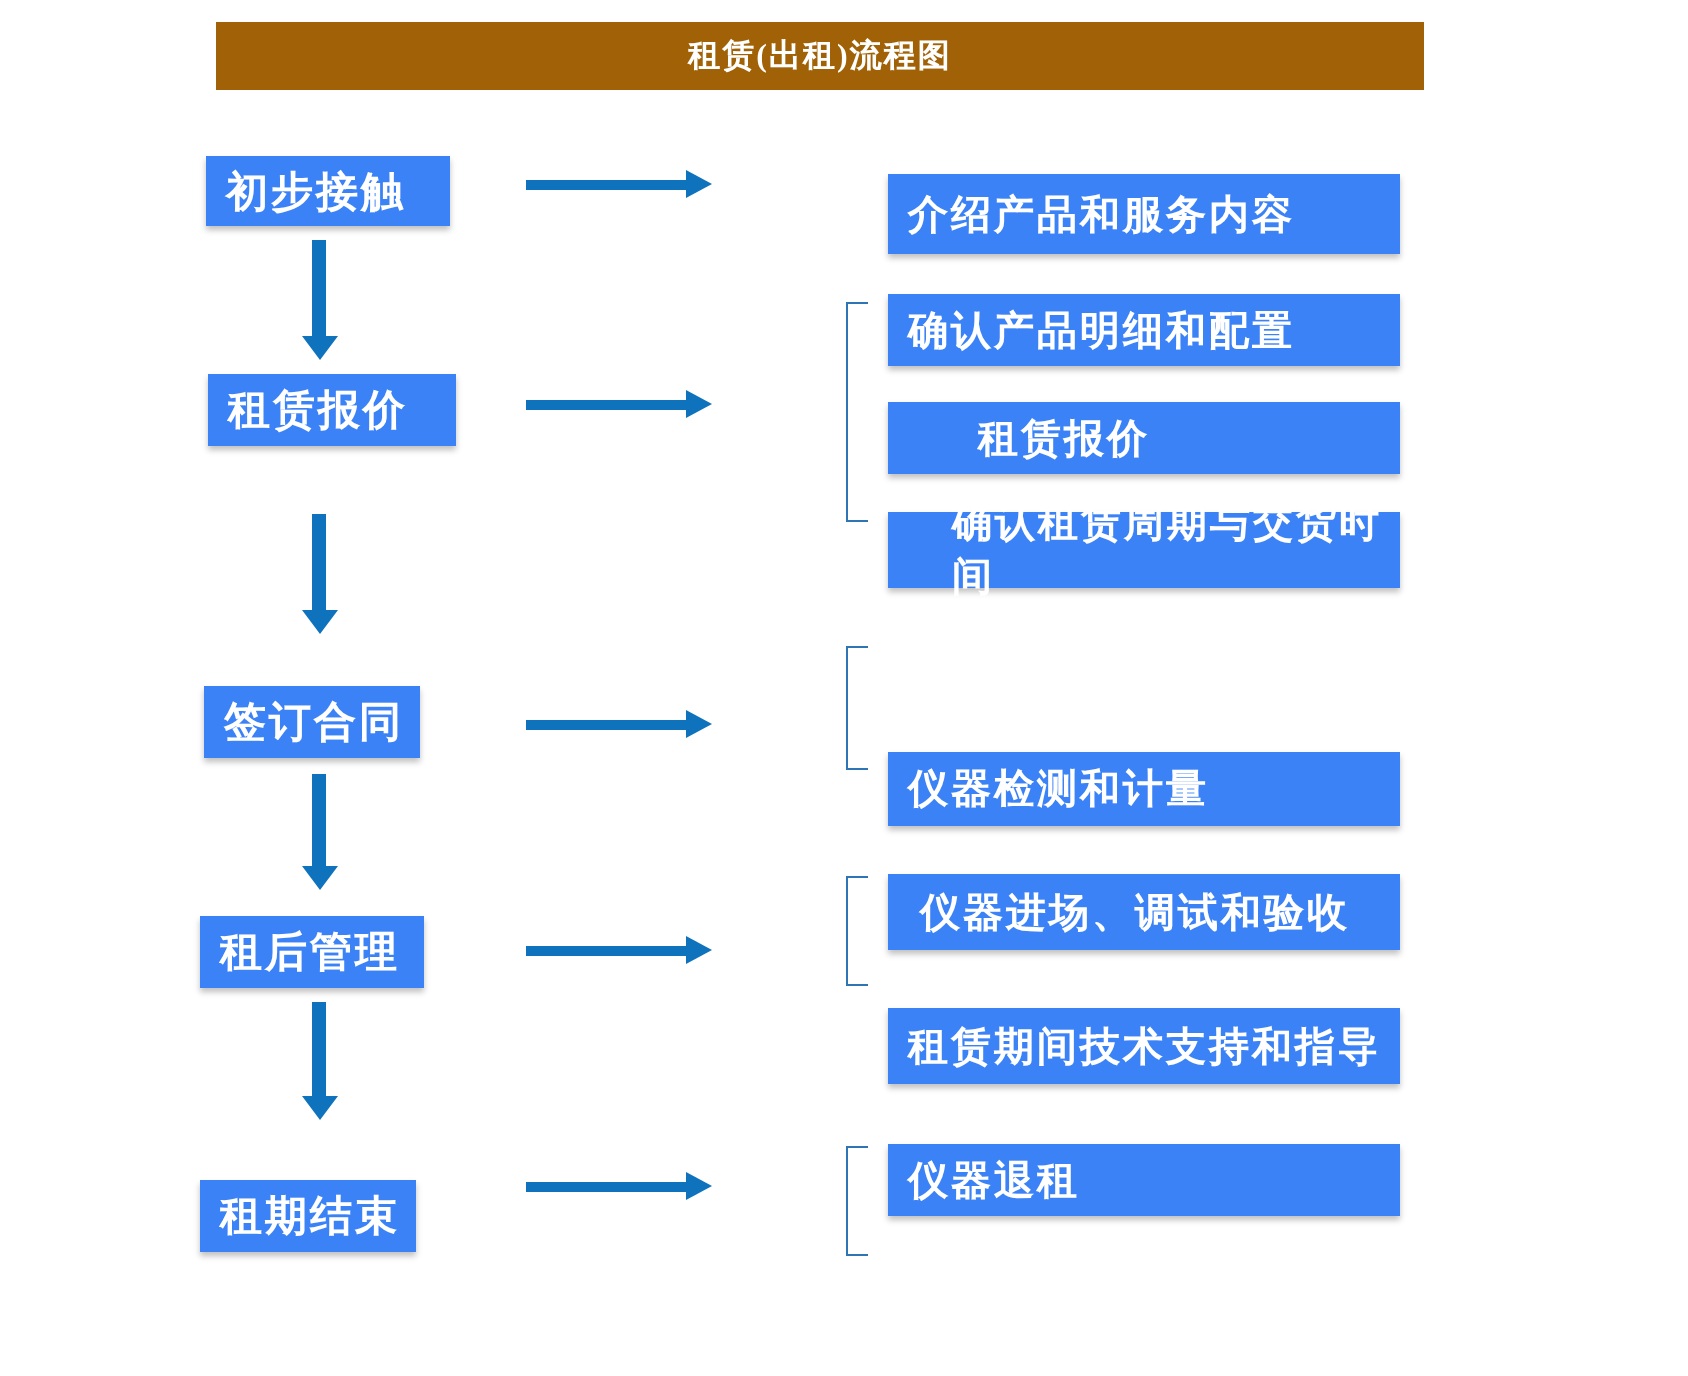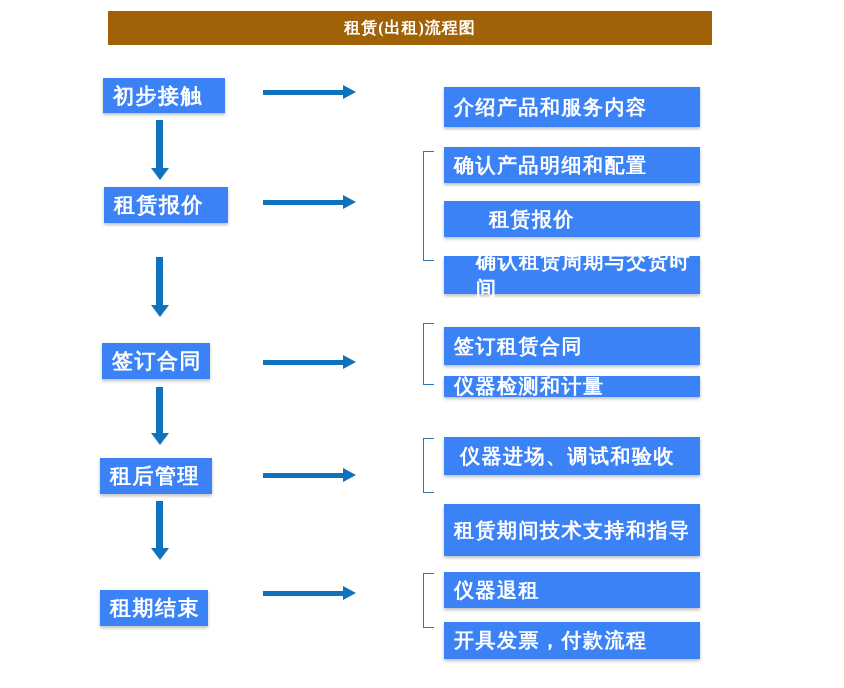--- a/index.html
+++ b/index.html
@@ -96,22 +96,20 @@
   <div class="bracket" style="left:423px;top:323px;height:62px;"></div>
   <div class="bracket" style="left:423px;top:438px;height:55px;"></div>
   <div class="bracket" style="left:423px;top:573px;height:55px;"></div>
 
   <div class="box box-right" style="top:73px;height:40px;">介绍产品和服务内容</div>
 
   <div class="box box-right" style="top:133px;height:36px;">确认产品明细和配置</div>
   <div class="box box-right" style="top:187px;height:36px;padding-left:45px;">租赁报价</div>
   <div class="box box-right" style="top:242px;height:38px;padding-left:32px;">确认租赁周期与交货时间</div>
 
-  <div class="box box-right" style="top:313px;height:38px;">签订租赁合同</div>
-  <div class="box box-right" style="top:362px;height:21px;">仪器检测和计量</div>
+  <div class="box box-right" style="top:362px;height:37px;">仪器检测和计量</div>
 
   <div class="box box-right" style="top:423px;height:38px;padding-left:16px;">仪器进场、调试和验收</div>
-  <div class="box box-right" style="top:490px;height:52px;">租赁期间技术支持和指导</div>
+  <div class="box box-right" style="top:490px;height:38px;">租赁期间技术支持和指导</div>
 
   <div class="box box-right" style="top:558px;height:36px;font-family:Liberation Mono, monospace;">仪器退租</div>
-  <div class="box box-right" style="top:608px;height:37px;">开具发票，付款流程</div>
 
 </div>
 
 </body></html>

